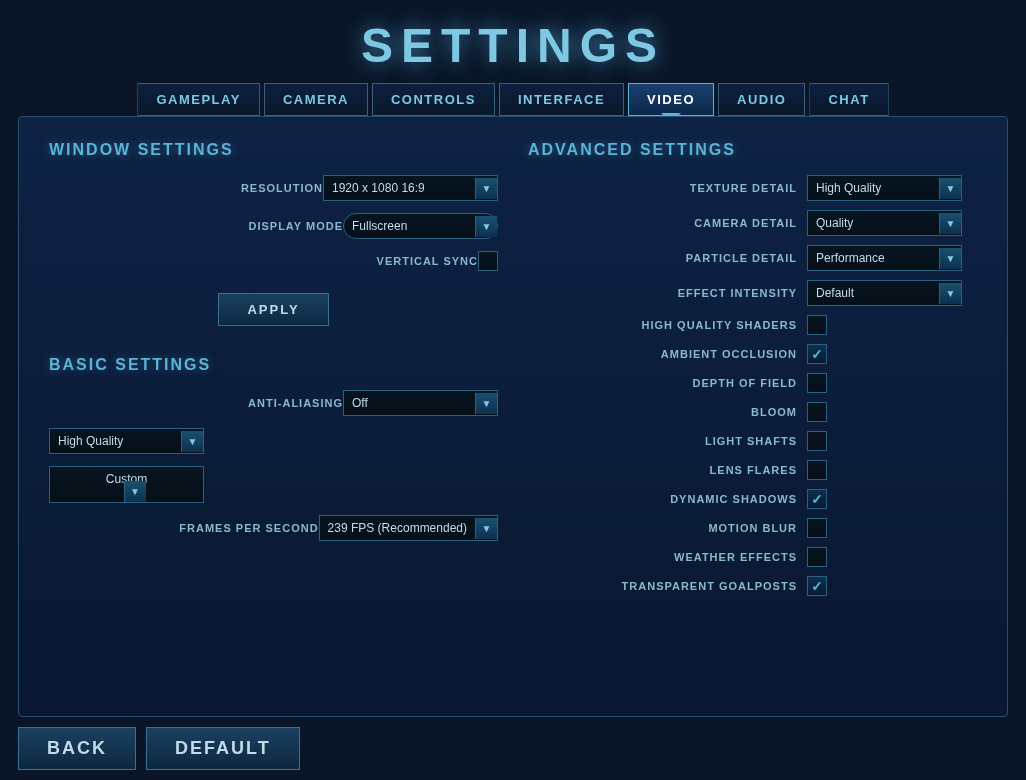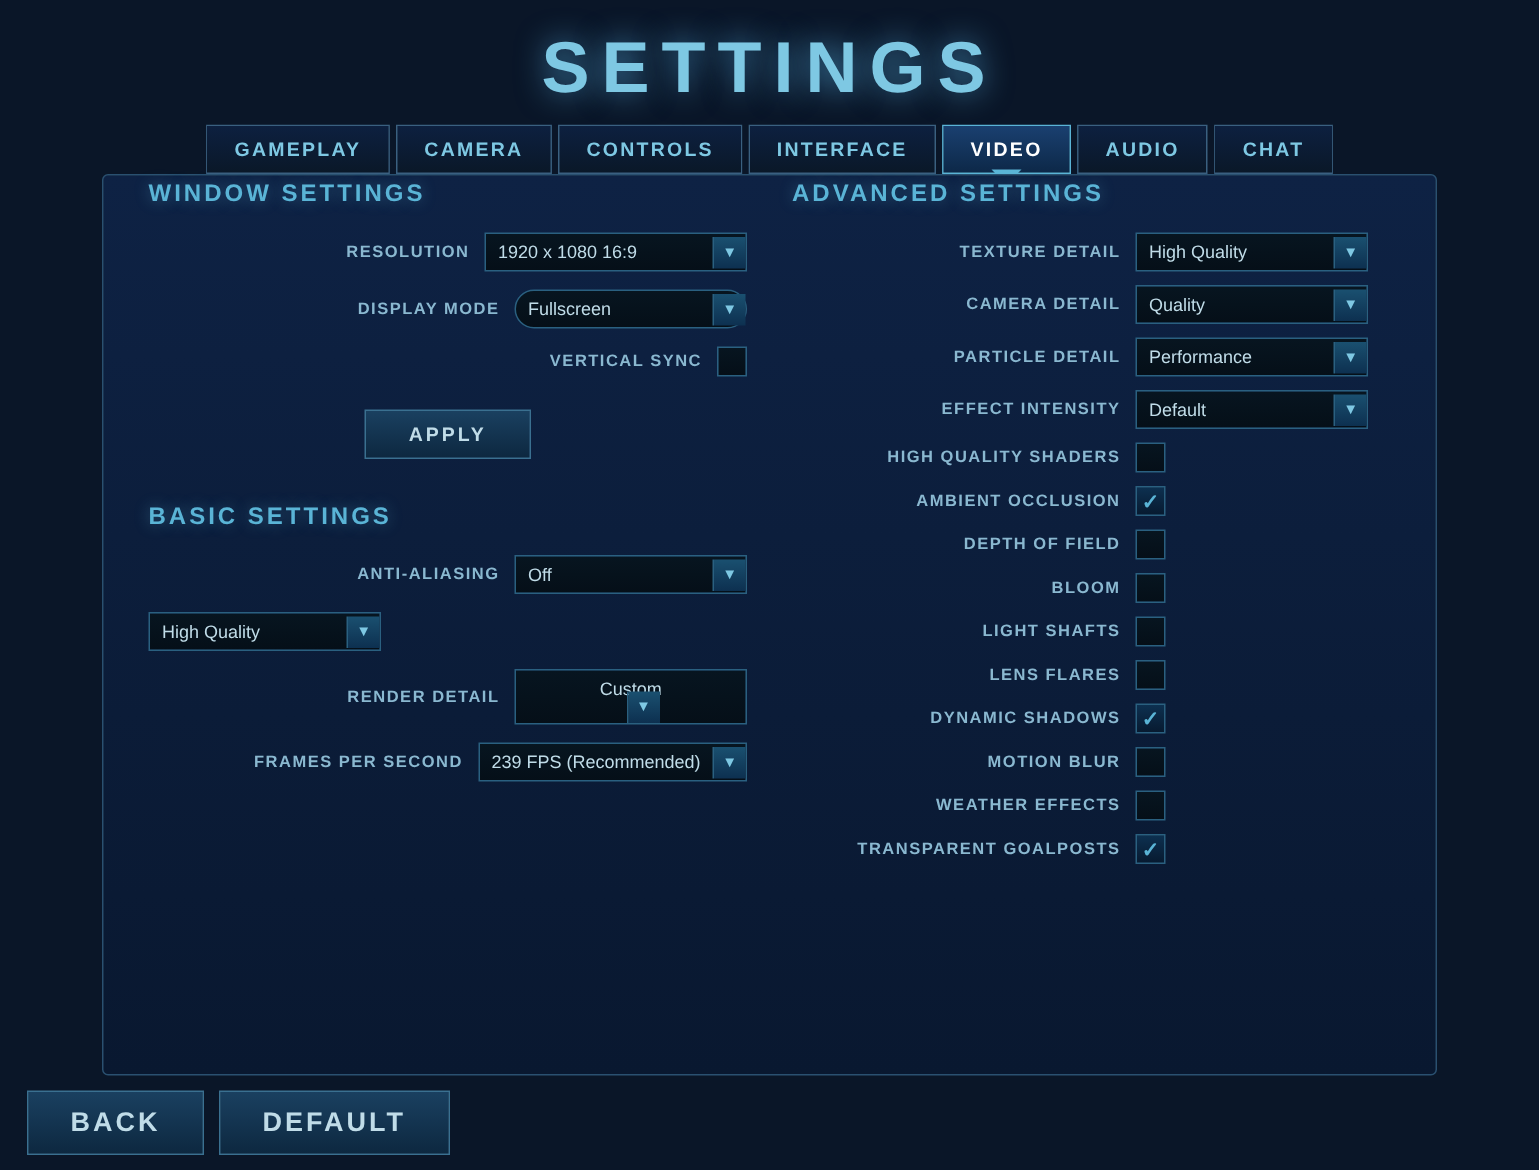--- a/index.html
+++ b/index.html
@@ -61,25 +61,25 @@
       transform: translateX(-50%);
       width: 0;
       height: 0;
       border-left: 10px solid transparent;
       border-right: 10px solid transparent;
       border-top: 10px solid #5ab4d6;
     }
 
     
     .panel {
-      width: 890px;
+      width: 990px;
       background: linear-gradient(180deg, #0e2244 0%, #091830 100%);
       border: 1.5px solid #2a5070;
       border-radius: 4px;
-      padding: 4px 30px;
+      padding: 24px 30px;
       display: flex;
       gap: 30px;
       flex: 1;
       margin-bottom: 10px;
     }
 
     .left-col {
       flex: 1;
       display: flex;
       flex-direction: column;
@@ -100,21 +100,20 @@
       letter-spacing: 2px;
       margin-bottom: 16px;
       text-shadow: 0 0 10px rgba(90,180,214,0.4);
     }
 
     
     .form-row {
       display: flex;
       align-items: center;
       margin-bottom: 12px;
-      gap: 10px;
     }
 
     .form-label {
       color: #8ab8d0;
       font-size: 11px;
       font-weight: bold;
       letter-spacing: 1px;
       text-align: right;
       flex: 1;
     }
@@ -298,21 +297,20 @@
       </div>
 
       <div class="form-row">
         <div class="dropdown" style="min-width:155px;">
           <span>High Quality</span>
           <div class="arrow">▼</div>
         </div>
       </div>
 
       <div class="form-row">
-        <div class="form-label">RENDER DETAIL</div>
         <div class="dropdown" style="min-width:155px;flex-direction:column;">
           <span>Custom</span>
           <div class="arrow">▼</div>
         </div>
       </div>
 
       <div class="form-row">
         <div class="form-label">FRAMES PER SECOND</div>
         <div class="dropdown" style="min-width:175px;">
           <span>239 FPS (Recommended)</span>

